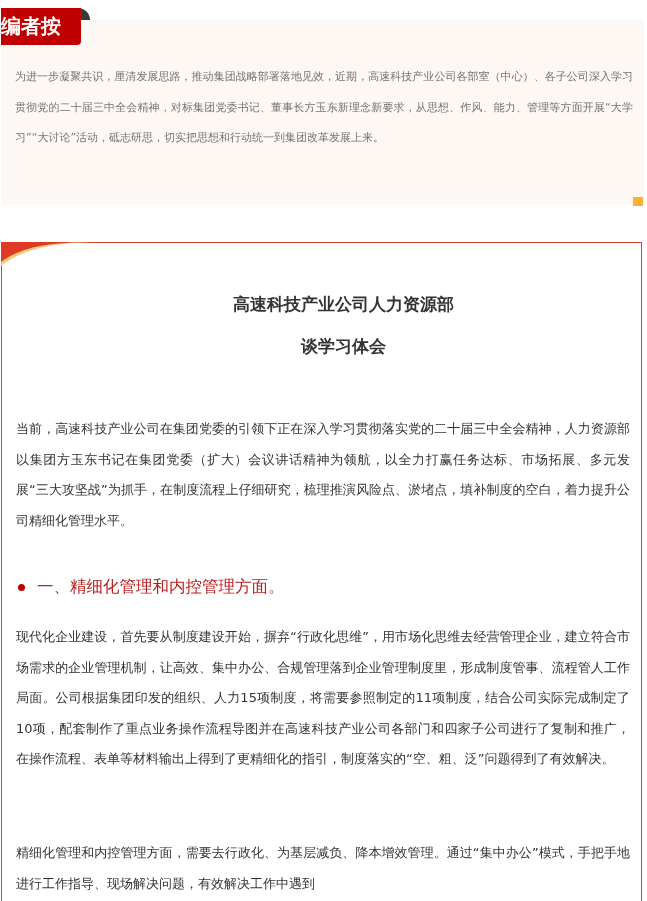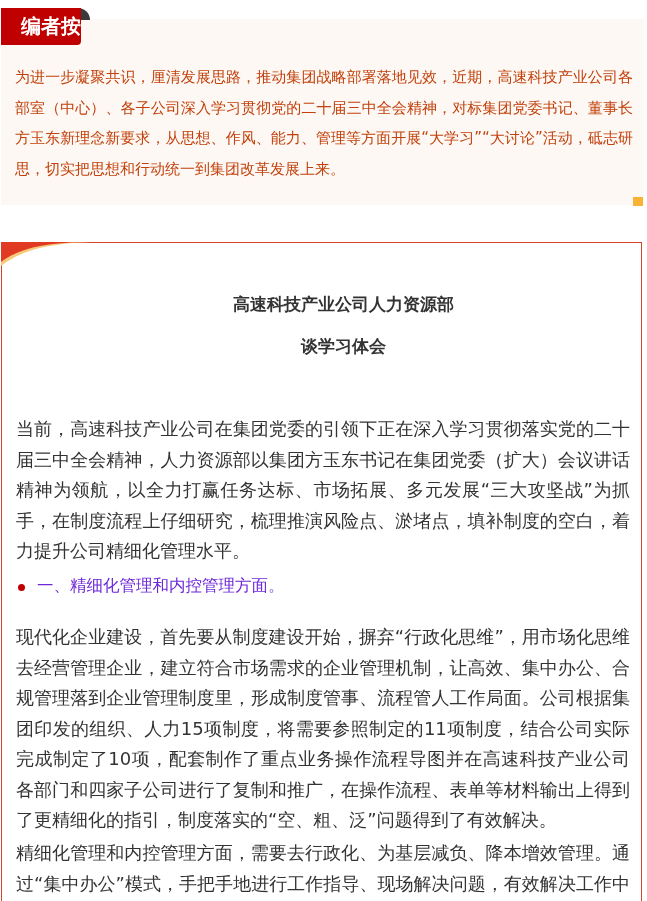--- a/index.html
+++ b/index.html
@@ -1,29 +1,29 @@
 <!DOCTYPE html>
 <html><head>
 <meta charset="utf-8">
 <style>
   html, body { margin:0; padding:0; background:#ffffff; }
   body { width:647px; height:901px; overflow:hidden; position:relative; font-family:"DejaVu Sans","Liberation Sans",sans-serif; color:#333; }
-  .editor-badge { position:absolute; left:1px; top:8px; width:80px; height:37px; background:#c00000; border-radius:0 0 4px 0; z-index:3; color:#fff; font-size:20px; font-weight:bold; line-height:37px; text-align:right; letter-spacing:0px; }
+  .editor-badge { position:absolute; left:1px; top:8px; width:80px; height:37px; background:#c00000; border-radius:0 0 4px 0; z-index:3; color:#fff; font-size:20px; font-weight:bold; line-height:37px; text-align:left; letter-spacing:0px; }
   .badge-tab { position:absolute; left:76px; top:8px; width:14px; height:12px; background:#3a3a3a; border-top-right-radius:12px; z-index:2; }
   .note-box { position:absolute; left:1px; top:19px; width:643px; height:186px; background:#fdf8f4; z-index:1; }
-  .note-text { position:absolute; left:15px; top:62px; width:618px; font-size:15px; line-height:30.5px; color:#c2410c; z-index:4; text-align:justify; }
+  .note-text { position:absolute; left:15px; top:62px; width:618px; font-size:11px; line-height:30.5px; color:#737373; z-index:4; text-align:justify; }
   .note-corner { position:absolute; left:633px; top:197px; width:10px; height:9px; background:#f9b233; z-index:4; }
   .article-box { position:absolute; left:1px; top:242px; width:641px; height:700px; border:1.5px solid #d9432b; border-bottom:none; box-sizing:border-box; }
   .swoosh { position:absolute; left:1px; top:242px; width:90px; height:28px; z-index:2; }
   .title { position:absolute; left:0; width:647px; text-align:center; font-size:17px; font-weight:bold; color:#333;padding-left:20px; }
   .title1 { top:293px; }
   .title2 { top:335px; }
-  .para { position:absolute; left:16px; width:614px; font-size:18px; line-height:30.5px; color:#333; text-align:justify; }
+  .para { position:absolute; left:16px; width:614px; font-size:13px; line-height:30.5px; color:#333; text-align:justify; }
   .p1 { top:414px; }
-  .bullet-row { position:absolute; left:16px; top:575px; font-size:16.5px; line-height:24px; color:#6d28d9; display:flex; align-items:center;font-family:Liberation Mono, monospace; }
+  .bullet-row { position:absolute; left:16px; top:575px; font-size:16.5px; line-height:24px; color:#b91c1c; display:flex; align-items:center; }
   .bullet-dot { width:7px; height:7px; border-radius:50%; background:#c00000; margin-right:12px; margin-left:2px; }
   .p2 { top:622px; }
   .p3 { top:838px; }
 </style>
 </head>
 <body>
 
 <div class="note-box"></div>
 <div class="badge-tab"></div>
 <div class="editor-badge">编者按</div>

